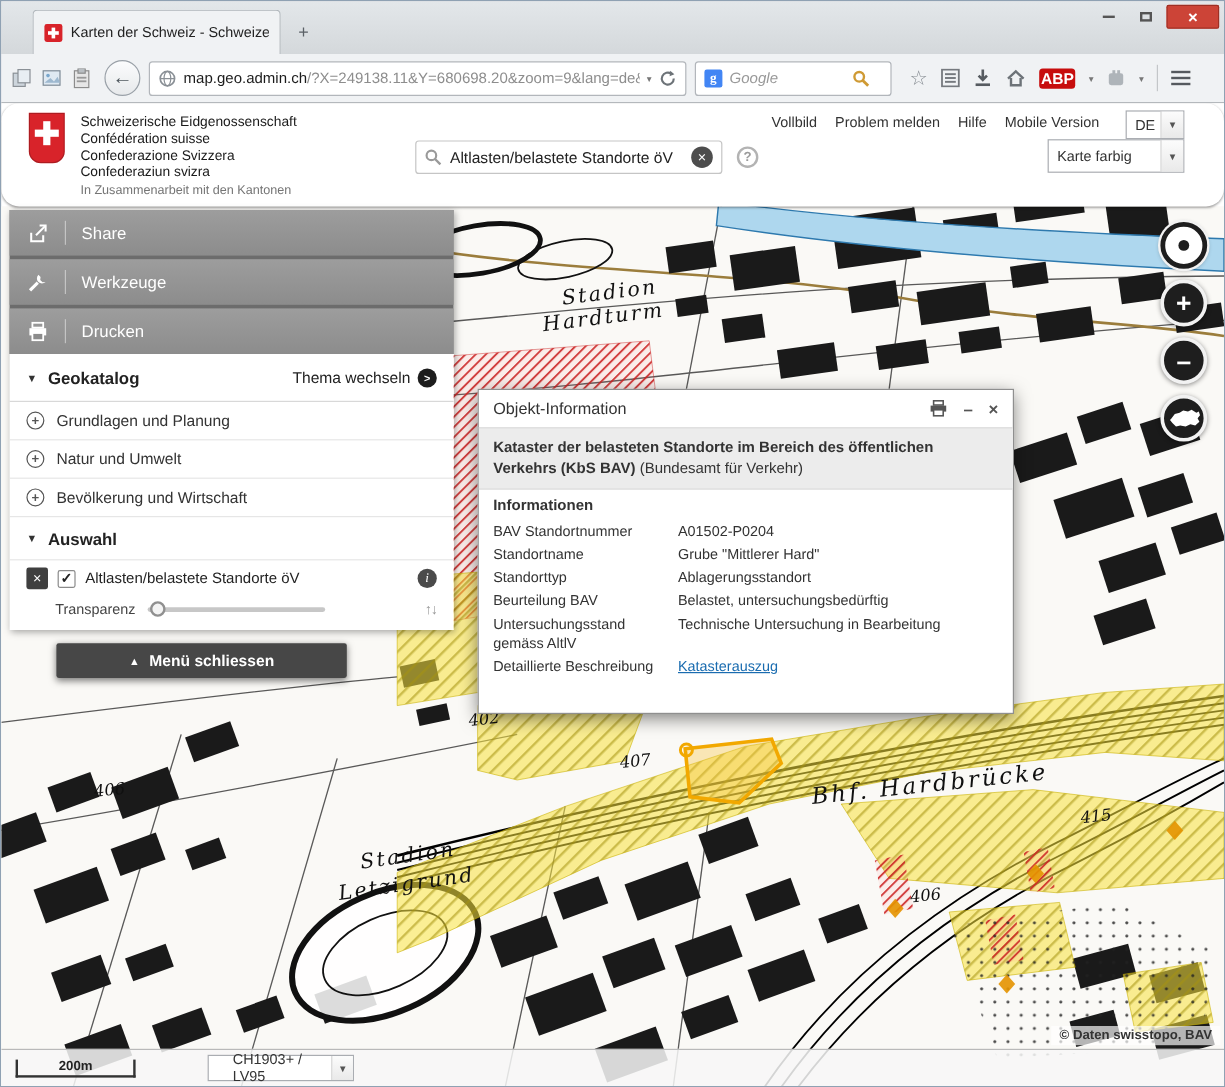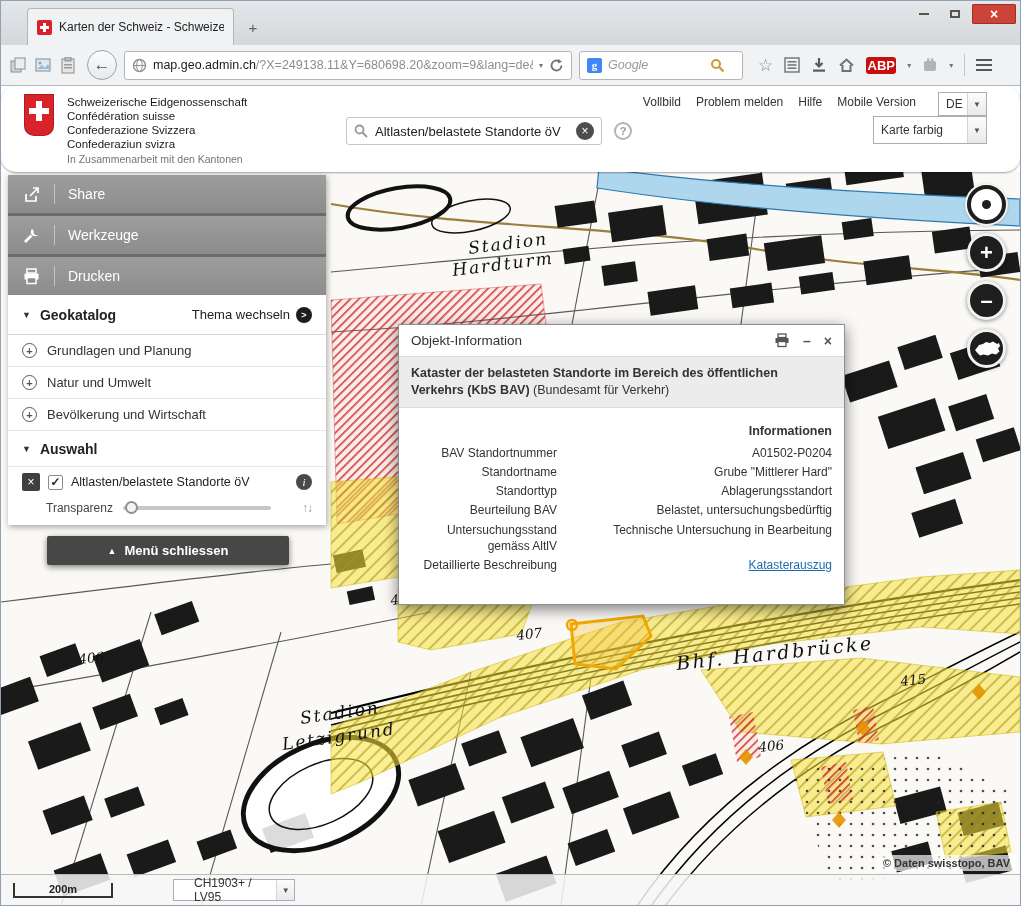--- a/index.html
+++ b/index.html
@@ -82,21 +82,21 @@
              border: 1px solid #c5c5c5; border-radius: 3px; display: flex; align-items: center; gap: 7px; padding: 0 7px; }
   .hsearch input { flex: 1; border: none; outline: none; font-size: 13px; color: #222; background: transparent;
                    font-family: "Liberation Sans", sans-serif; min-width: 0; }
   .clear-btn { width: 18px; height: 18px; border-radius: 50%; background: #4d4d4d; color: #fff; font-size: 12px;
                display: flex; align-items: center; justify-content: center; flex: none; }
   .help-btn { position: absolute; left: 613px; top: 36px; width: 18px; height: 18px; border-radius: 50%;
               border: 2px solid #b3b3b3; color: #9a9a9a; font-size: 11px; font-weight: bold;
               display: flex; align-items: center; justify-content: center; }
 
   
-  .sidebar { position: absolute; left: 7px; top: 89px; width: 318px; z-index: 40; box-shadow: 1px 2px 6px rgba(0,0,0,.35); }
+  .sidebar { position: absolute; left: 7px; top: 89px; width: 370px; z-index: 40; box-shadow: 1px 2px 6px rgba(0,0,0,.35); }
   .grey-stack { background: #6c6c6c; }
   .grey-row { height: 38px; background: linear-gradient(#9d9d9d, #8c8c8c); display: flex; align-items: center;
               color: #fff; font-size: 14px; margin-bottom: 3px; }
   .grey-row:last-child { margin-bottom: 0; }
   .grey-row .mi { width: 46px; display: flex; justify-content: center; }
   .grey-row .mdiv { width: 1px; height: 20px; background: rgba(255,255,255,.45); margin-right: 13px; }
   .white-panel { background: #fff; }
   .geok-row { height: 40px; display: flex; align-items: center; padding: 0 14px; border-bottom: 1px solid #d8d8d8; }
   .tri { font-size: 9px; color: #333; margin-right: 9px; }
   .geok-row b { font-size: 14px; color: #222; }
@@ -136,21 +136,21 @@
   .mc-locate { background: #fff; border: 4px solid #1e1e1e; box-shadow: 0 0 0 2px #f2f2f2, 0 1px 4px rgba(0,0,0,.45); }
   .mc-locate .dot { width: 9px; height: 9px; border-radius: 50%; background: #1e1e1e; }
 
   .popup { position: absolute; left: 397px; top: 238px; width: 447px; z-index: 50; background: #fff;
            border: 1px solid #8f8f8f; box-shadow: 0 4px 14px rgba(0,0,0,.5); font-size: 12px; color: #333; }
   .popup-head { height: 31px; display: flex; align-items: center; padding: 0 12px; font-size: 13.5px; color: #333; }
   .ph-icons { margin-left: auto; display: flex; align-items: center; gap: 13px; color: #555; }
   .ph-icons .glyph { font-size: 14px; font-weight: bold; line-height: 1; }
   .popup-src { background: #ececec; border-top: 1px solid #ddd; border-bottom: 1px solid #ddd;
                padding: 8px 12px; font-size: 12.5px; line-height: 1.35; }
-  .popup-body { padding: 16px 12px 16px; text-align: right; }
+  .popup-body { padding: 6px 12px 16px; }
   .sec-title { font-weight: bold; font-size: 12.5px; margin-bottom: 7px; }
   .info-grid { display: grid; grid-template-columns: 146px 1fr; row-gap: 3px; column-gap: 8px; line-height: 1.35; }
   .plink { color: #1a6cb0; text-decoration: underline; cursor: pointer; }
   .obj-link-row { margin-top: 12px; }
 
   .map-attr { position: absolute; right: 3px; bottom: 34px; z-index: 20; background: rgba(255,255,255,.68);
               padding: 2px 7px; font-size: 11px; color: #333; font-weight: bold; }
   .bottombar { position: absolute; left: 0; right: 0; bottom: 0; height: 31px; background: rgba(247,247,247,.86);
                border-top: 1px solid #b9b9b9; z-index: 25; display: flex; align-items: center; padding: 0 12px;
                font-size: 12px; color: #333; }

